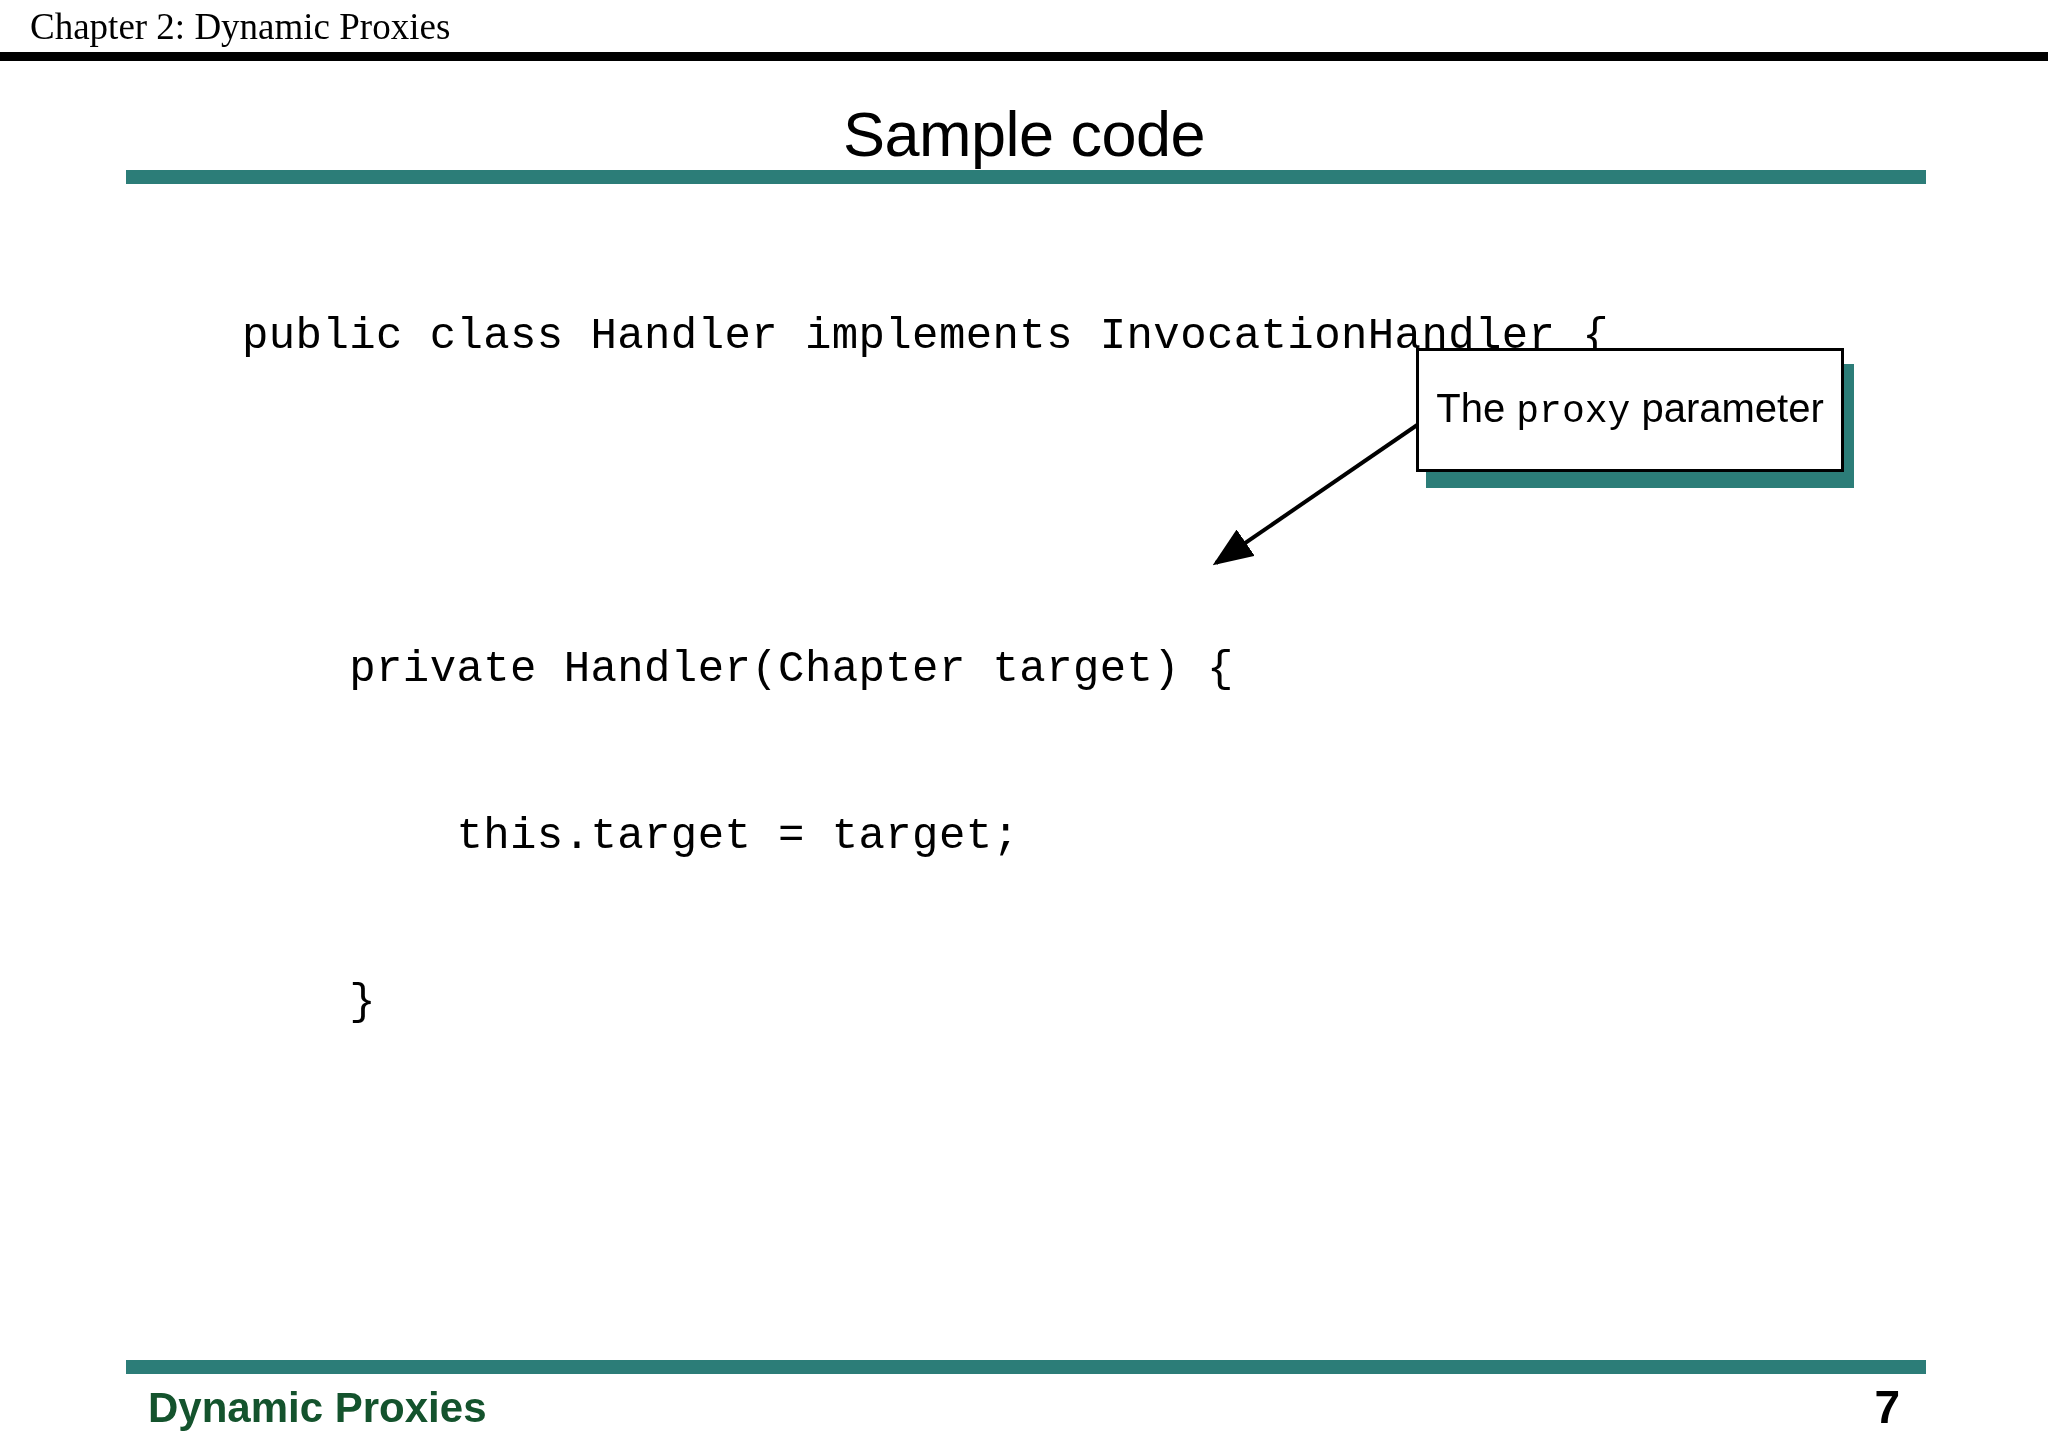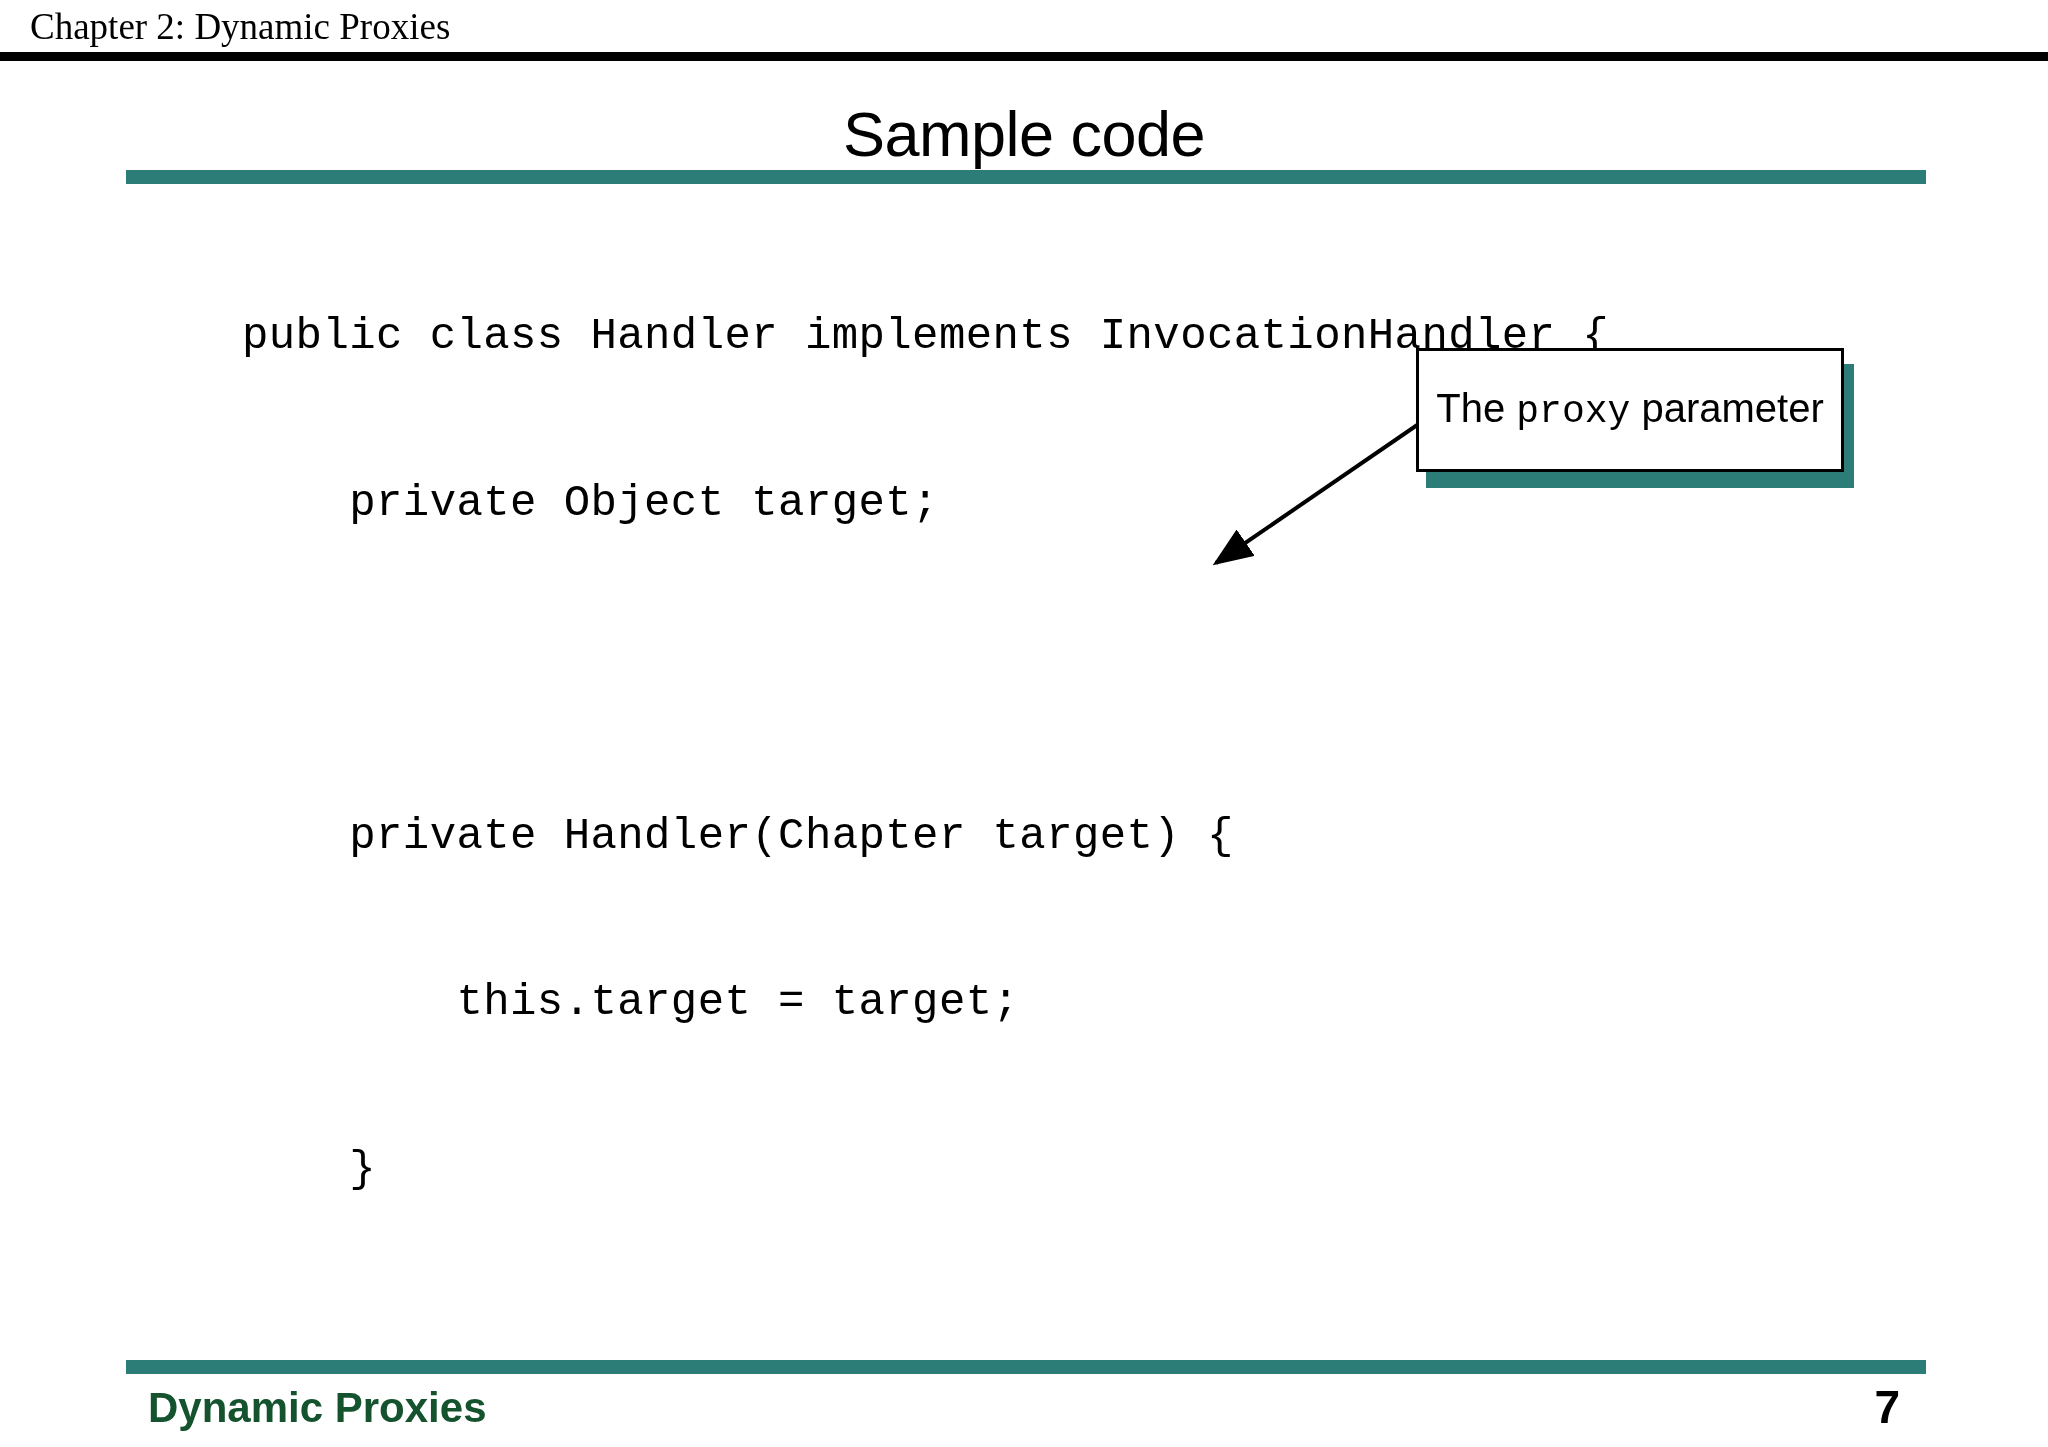--- a/index.html
+++ b/index.html
@@ -170,21 +170,20 @@
 <div id="chapter-header">Chapter 2: Dynamic Proxies</div>
 
 <div id="header-rule"></div>
 
 <div id="slide-title">Sample code</div>
 
 <div id="title-bar"></div>
 
 <div id="code-block">
   <span class="ln">public class Handler implements InvocationHandler {</span>
-  <span class="ln">    private Object target;</span>
   <span class="ln gap">&nbsp;</span>
   <span class="ln">    private Handler(Chapter target) {</span>
   <span class="ln">        this.target = target;</span>
   <span class="ln">    }</span>
   <span class="ln gap">&nbsp;</span>
   
   
   
   
   

